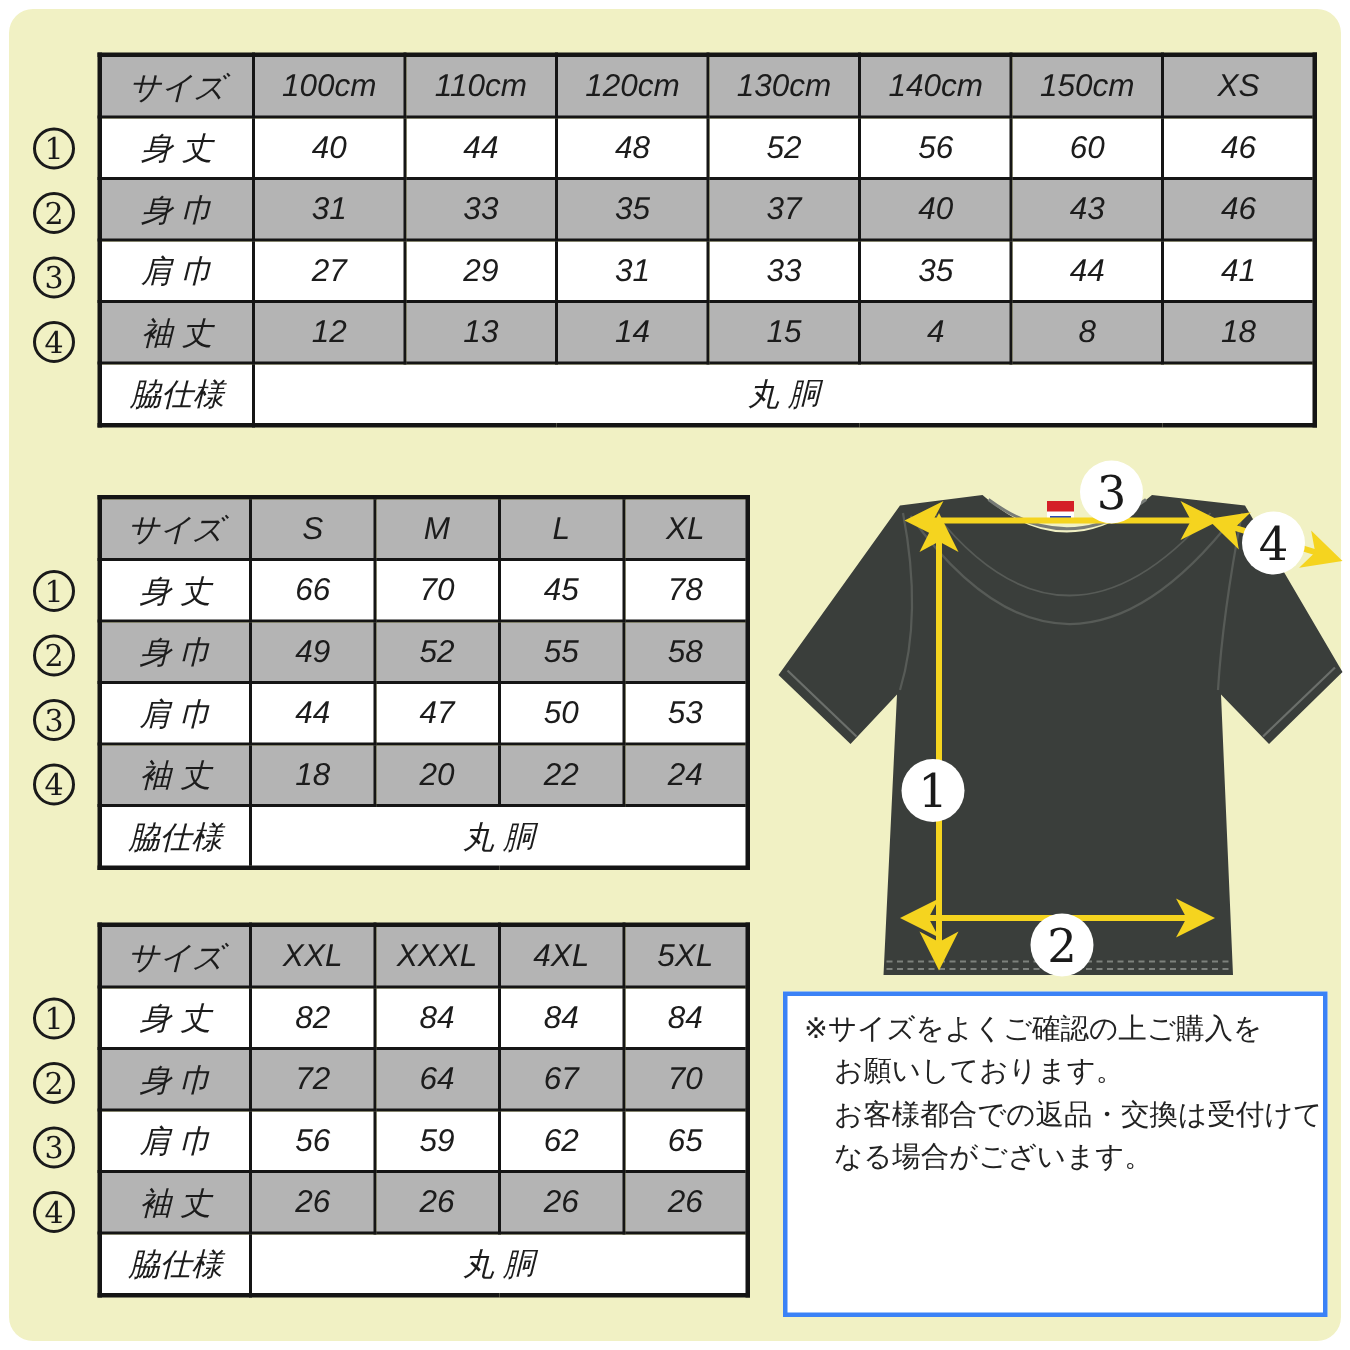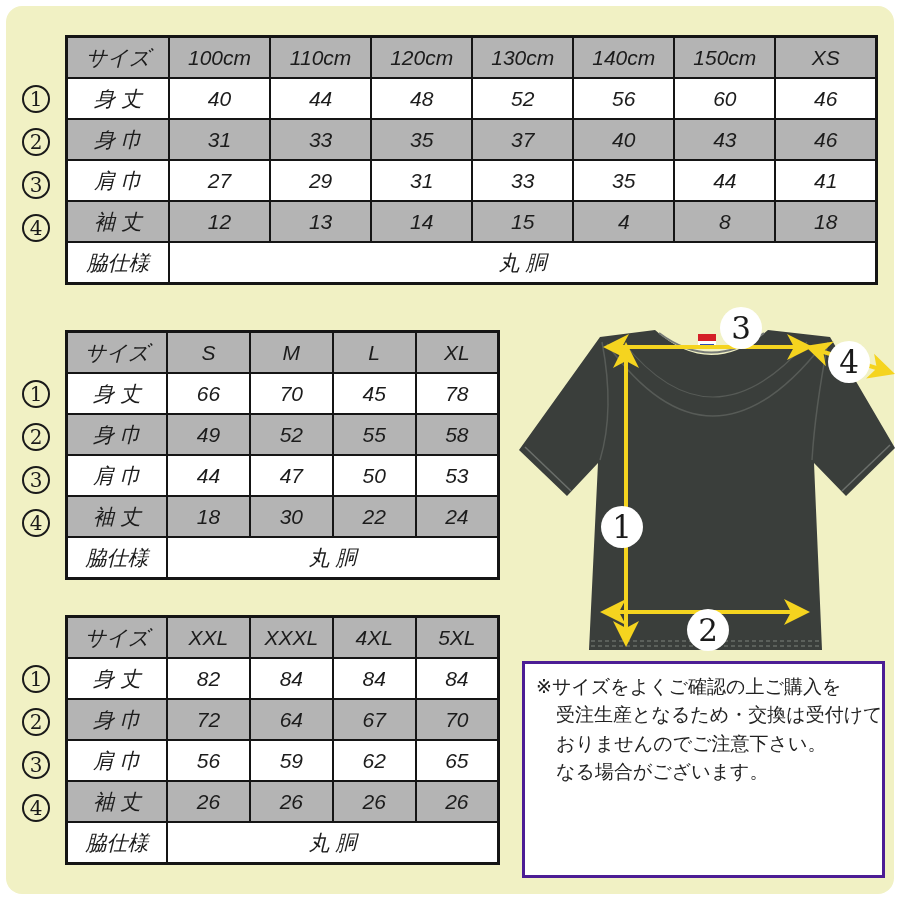--- a/index.html
+++ b/index.html
@@ -20,21 +20,21 @@
   .t2 td.lbl,.t3 td.lbl{width:98px;}
   .t1{left:65px;top:35px;}
   .t2{left:65px;top:330px;}
   .t3{left:65px;top:615px;}
   
   .marker{position:absolute;width:28px;height:28px;border:2px solid #1a1a1a;border-radius:50%;
       display:flex;align-items:center;justify-content:center;
       font-family:"DejaVu Serif","Liberation Serif",serif;font-size:20px;color:#1a1a1a;box-sizing:border-box;}
   
   .note{position:absolute;left:522px;top:661px;width:363px;height:217px;background:#ffffff;
-      border:3px solid #4c1d95;box-sizing:border-box;padding:9px 6px 0 31px;}
+      border:3px solid #3b82f6;box-sizing:border-box;padding:9px 6px 0 31px;}
   .note-line{font-size:19px;line-height:28.4px;color:#222;letter-spacing:0;white-space:nowrap;}
   .note-line.first{text-indent:-20px;}
   
   .shirt{position:absolute;left:505px;top:300px;width:395px;height:360px;}
   .circ-digit{font-family:"DejaVu Serif","Liberation Serif",serif;font-size:31px;fill:#1a1a1a;}
 </style>
 </head>
 <body>
 
 <div class="panel"></div>
@@ -126,21 +126,21 @@
         <tr>
           <td class="lbl">肩 巾</td>
           <td>44</td>
           <td>47</td>
           <td>50</td>
           <td>53</td>
         </tr>
         <tr>
           <td class="lbl">袖 丈</td>
           <td>18</td>
-          <td>30</td>
+          <td>20</td>
           <td>22</td>
           <td>24</td>
         </tr>
         <tr>
           <td class="lbl">脇仕様</td>
           <td colspan="4">丸 胴</td>
         </tr>
       </tbody>
     </table>
   </div>
@@ -259,16 +259,16 @@
     <text class="circ-digit" x="117" y="238" text-anchor="middle">1</text>
   </g>
   <g>
     <circle cx="203" cy="330" r="21" fill="#ffffff"></circle>
     <text class="circ-digit" x="203" y="341" text-anchor="middle">2</text>
   </g>
 </svg>
 
 <div class="note">
   <div class="note-line first">※サイズをよくご確認の上ご購入を</div>
-  <div class="note-line">受注生産となるため・交換は受付けて</div>
-  <div class="note-line">おりませんのでご注意下さい。</div>
+  <div class="note-line">お願いしております。</div>
+  <div class="note-line">お客様都合での返品・交換は受付けて</div>
   <div class="note-line">なる場合がございます。</div>
 </div>
 
 </body></html>

